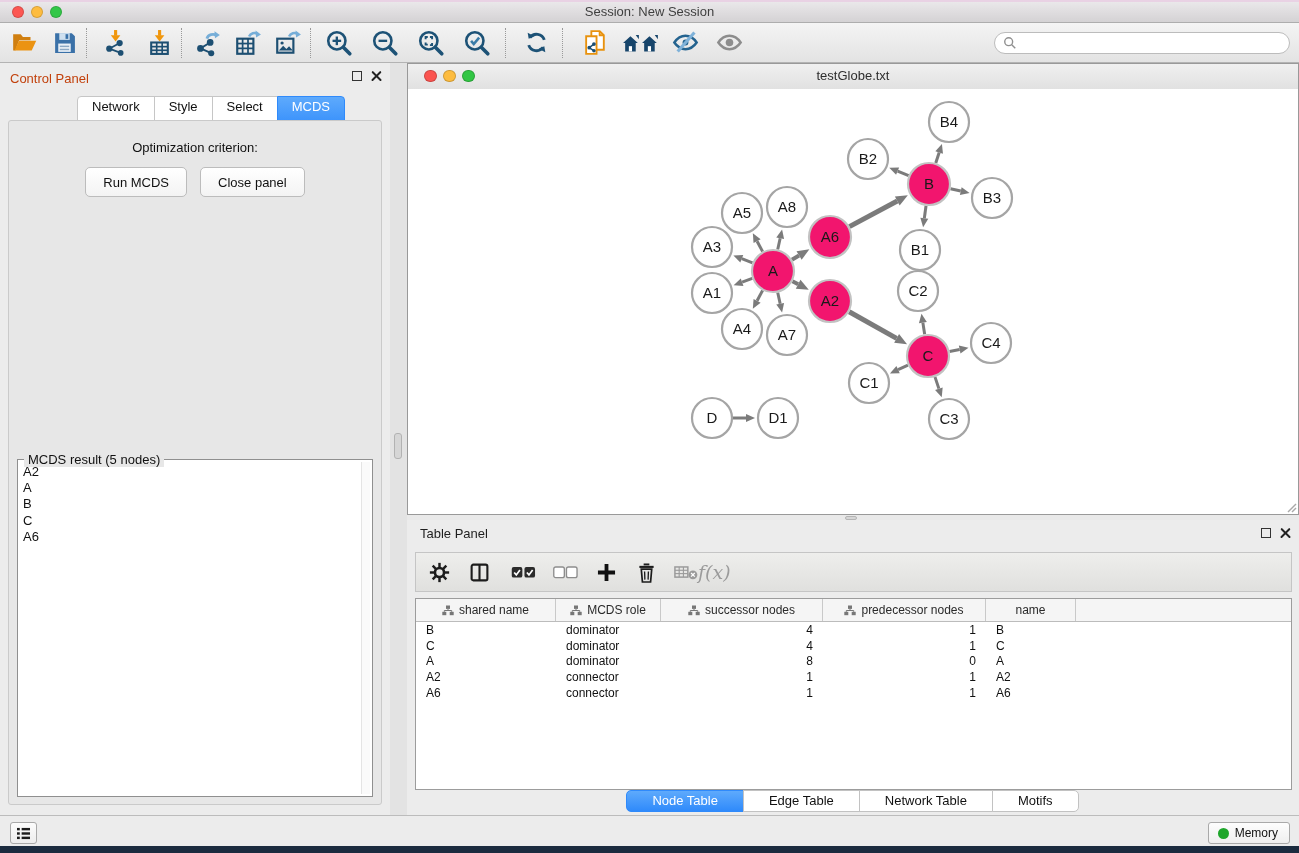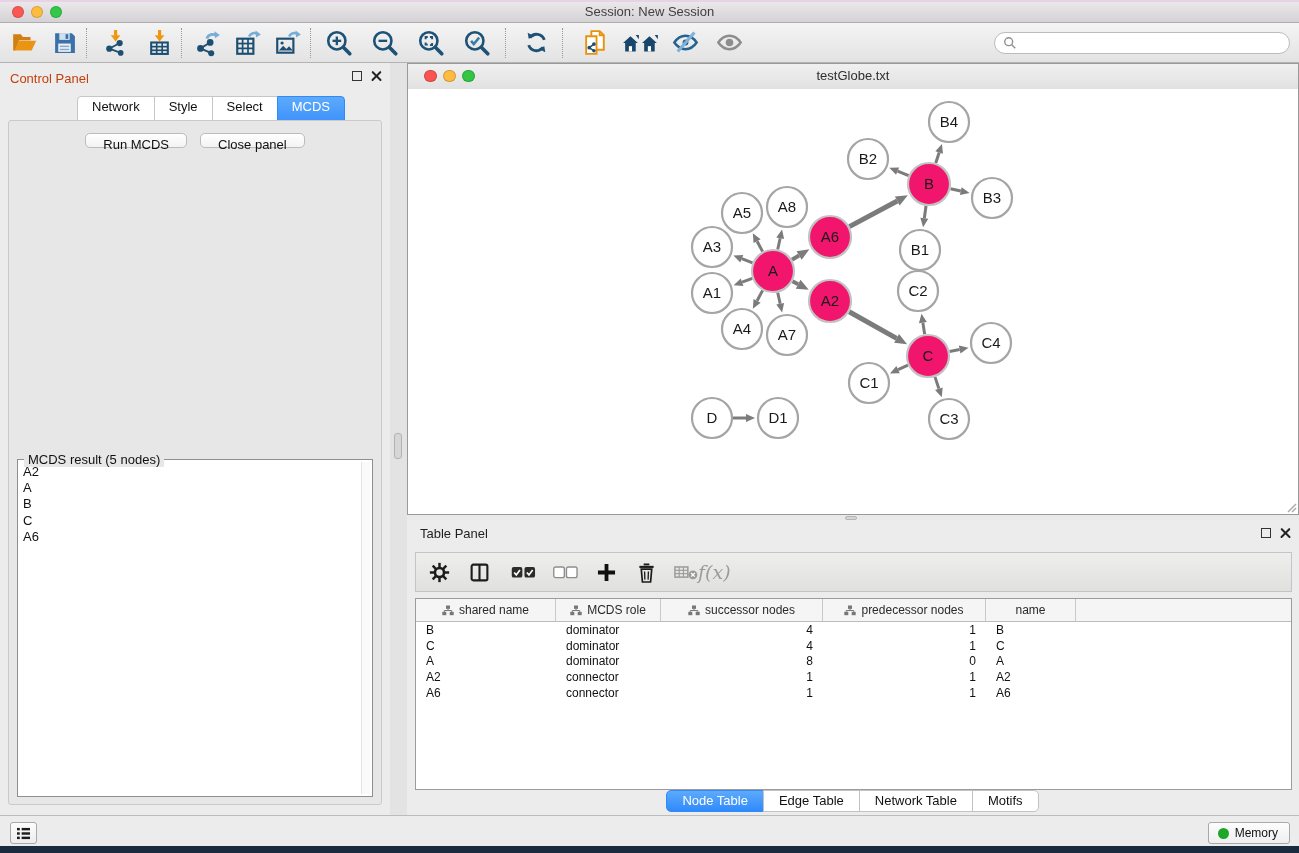--- a/index.html
+++ b/index.html
@@ -57,21 +57,21 @@
     border-radius:4px; position:relative; font-size:13px; line-height:22px; padding-left:10px;
   }
   .dd-stepper {
     position:absolute; right:0; top:0; bottom:0; width:20px;
     background:linear-gradient(#70b4fc,#2e8bfb); border-radius:0 3px 3px 0;
     display:flex; flex-direction:column; align-items:center; justify-content:center; gap:2px;
   }
   .dd-stepper svg{ display:block; }
   .cp-buttons { display:flex; justify-content:center; gap:13px; margin-top:12px; }
   .btn {
-    height:15px; padding:0 17px; background:linear-gradient(#fff,#f3f3f3); border:1px solid #bcbcbc;
+    height:30px; padding:0 17px; background:linear-gradient(#fff,#f3f3f3); border:1px solid #bcbcbc;
     border-radius:5px; font-size:13px; line-height:21px; color:#111;
   }
   .result-box { position:absolute; left:8px; right:8px; top:338px; bottom:7px; border:1px solid #8f8f8f; background:#fff; }
   .result-legend { position:absolute; top:-8px; left:6px; background:#e7e7e7; padding:0 4px; font-size:13px; color:#111; }
   .result-list { position:absolute; top:4px; left:5px; right:14px; bottom:3px; overflow:hidden; }
   .result-item { font-size:13px; line-height:16.2px; color:#111; }
   .result-scroll { position:absolute; top:2px; right:2px; bottom:2px; width:9px; background:#fafafa; border-left:1px solid #e4e4e4; }
   
   .vdivider { position:absolute; top:63px; left:390px; width:17px; height:752px; background:#e3e3e3; }
   .vgrip { position:absolute; top:370px; left:4px; width:8px; height:26px; background:#d6d6d6; border:1px solid #b2b2b2; border-radius:3px; }
@@ -96,21 +96,21 @@
   .ticon { display:flex; align-items:center; justify-content:center; flex:none; }
   .fx { font-family:"DejaVu Serif", serif; font-style:italic; font-size:19px; color:#9b9b9b; }
   .tp-table { position:absolute; top:78px; left:8px; right:7px; height:192px; background:#fff; border:1px solid #9c9c9c; overflow:hidden; }
   .thead { display:grid; grid-template-columns:140px 105px 162px 163px 90px 1fr; height:23px; background:#f5f5f5; border-bottom:1px solid #bcbcbc; }
   .th { display:flex; align-items:center; justify-content:center; gap:5px; font-size:12px; color:#2a2a2a; border-right:1px solid #c9c9c9; overflow:hidden; }
   .th.nob { border-right:none; }
   .trow { display:grid; grid-template-columns:140px 105px 162px 163px 90px 1fr; height:15.8px; align-items:center; }
   .td { padding:0 10px; font-size:12px; color:#111; white-space:nowrap; overflow:hidden; }
   .td.num { text-align:right; }
   .tp-tabs { position:absolute; top:270px; left:0; right:0; display:flex; justify-content:center; }
-  .ttab { height:22px; line-height:20px; padding:0 15px; background:#fff; border:1px solid #c2c2c2; margin-left:-1px; font-size:13px; color:#111; }
+  .ttab { height:22px; line-height:20px; padding:0 25px; background:#fff; border:1px solid #c2c2c2; margin-left:-1px; font-size:13px; color:#111; }
   .ttab:first-child{ border-radius:5px 0 0 5px; }
   .ttab:last-child{ border-radius:0 5px 5px 0; }
   .ttab.sel { background:linear-gradient(#5eaafc,#2f8afb); border-color:#2f8afb; color:#fff; }
   
   .statusbar { position:absolute; top:815px; left:0; right:0; height:31px; background:#ececec; border-top:1px solid #bcbcbc; }
   .list-btn { position:absolute; left:10px; top:6px; width:27px; height:22px; background:linear-gradient(#fcfcfc,#ededed); border:1px solid #a9a9a9; border-radius:3px; display:flex; align-items:center; justify-content:center; }
   .mem-btn { position:absolute; right:9px; top:6px; height:22px; padding:0 11px 0 9px; background:linear-gradient(#fdfdfd,#efefef); border:1px solid #a9a9a9; border-radius:3px; font-size:12px; color:#111; display:flex; align-items:center; gap:6px; }
   .mem-dot { width:11px; height:11px; border-radius:50%; background:#1ea62b; }
   .desktop { position:absolute; top:846px; left:0; right:0; height:7px; background:#1b2b3f; }
 </style>
@@ -287,20 +287,21 @@
     <span class="float-ic"></span>
     <span class="close-ic"></span>
   </div>
   <div class="cp-tabs">
     <span class="seg">Network</span>
     <span class="seg">Style</span>
     <span class="seg">Select</span>
     <span class="seg sel">MCDS</span>
   </div>
   <div class="cp-body">
+    <div class="opt-label">Optimization criterion:</div>
     <div class="cp-buttons">
       <button class="btn">Run MCDS</button>
       <button class="btn">Close panel</button>
     </div>
     <div class="result-box">
       <div class="result-legend">MCDS result (5 nodes)</div>
       <div class="result-list">
           <div class="result-item">A2</div>
           <div class="result-item">A</div>
           <div class="result-item">B</div>

